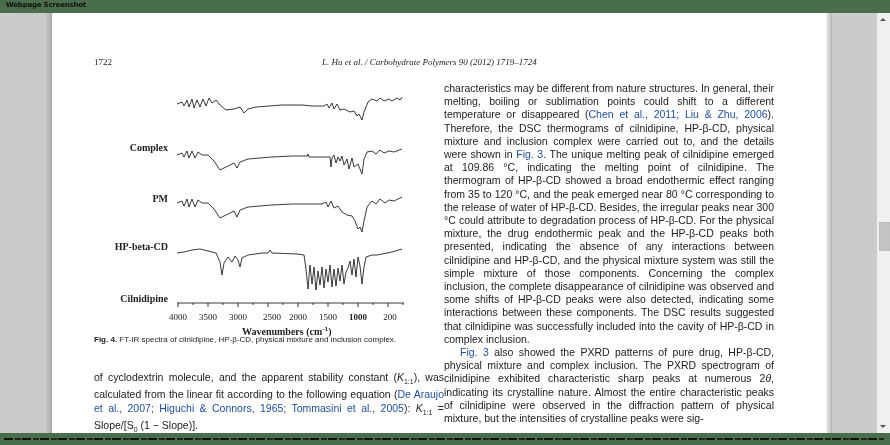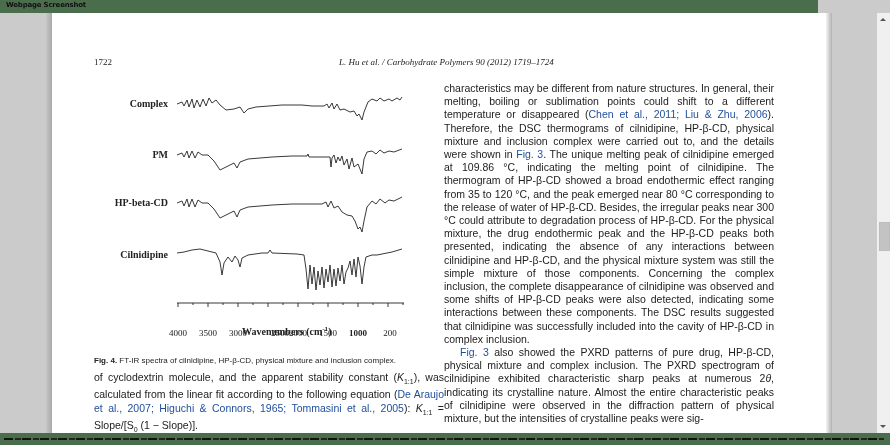--- a/index.html
+++ b/index.html
@@ -2,21 +2,21 @@
 <html><head>
 <meta charset="utf-8">
 <style>
   html, body { margin:0; padding:0; }
   body {
     width:890px; height:445px; overflow:hidden; position:relative;
     background:#cbcbcb;
     font-family:"Liberation Serif", serif;
   }
   .topbar {
-    position:absolute; left:0; top:0; width:818px; height:13px;
+    position:absolute; left:0; top:0; width:890px; height:13px;
     background:#4a6e4c;
   }
   .topbar .title {
     position:absolute; left:6px; top:1px;
     font-family:"DejaVu Sans", sans-serif; font-size:7px; font-weight:bold; color:#111;
     letter-spacing:-0.2px;
   }
   .bottombar {
     position:absolute; left:0; top:433px; width:890px; height:12px;
     background:#4a6e4c;
@@ -46,35 +46,35 @@
     border-left:3px solid transparent; border-right:3px solid transparent;
   }
   .scrollbar .arrow-up { top:5px; border-bottom:3px solid #555; }
   .scrollbar .arrow-down { bottom:5px; border-top:3px solid #555; }
   .scrollbar .thumb {
     position:absolute; left:2px; top:209px; width:9px; height:27px;
     background:#c3c3c3; border:1px solid #bdbdbd;
   }
 
   .pagenum { position:absolute; left:42px; top:44px; font-size:9px; color:#222; }
-  .runhead { position:absolute; left:287px; top:44px; font-size:9px; font-style:italic; color:#222; }
+  .runhead { position:absolute; left:270px; top:44px; font-size:9px; font-style:italic; color:#222; }
 
   .figure { position:absolute; left:40px; top:66px; width:360px; height:250px; }
   .trace-label {
-    position:absolute; font-weight:bold; font-size:10px; color:#222; text-align:right; width:76px;
+    position:absolute; font-weight:bold; font-size:10px; color:#222; text-align:right; width:76px;margin-top:44px;
   }
   .figure svg { position:absolute; left:0; top:0; }
   .axis-label {
     position:absolute; left:150px; top:246px; font-weight:bold; font-size:10px; color:#222;text-align:right;
   }
-  .tick { position:absolute; top:233px; font-size:9px; color:#222; transform:translateX(-50%);margin-top:16px; }
+  .tick { position:absolute; top:233px; font-size:9px; color:#222; transform:translateX(-50%); }
 
   .caption {
     position:absolute; left:42px; top:321px; width:350px;
-    font-family:"Liberation Sans", sans-serif; font-size:8px; line-height:12px; color:#222;margin-top:21px;
+    font-family:"Liberation Sans", sans-serif; font-size:8px; line-height:12px; color:#222;
   }
   .caption b { font-weight:bold; }
 
   .col-text {
     position:absolute; font-family:"Liberation Sans", sans-serif; font-size:10.5px; line-height:13.2px;
     color:#222; text-align:justify;
   }
   .col-left { left:42px; top:358px; width:350px; }
   .col-right { left:392px; top:69px; width:330px; }
   .col-text p { margin:0; }
@@ -130,21 +130,21 @@
           <line x1="281" y1="224" x2="281" y2="226"></line>
           <line x1="296" y1="224" x2="296" y2="228"></line>
           <line x1="311" y1="224" x2="311" y2="226"></line>
         </g>
       </g>
     </svg>
 
     <span class="tick" style="left:86px;">4000</span>
     <span class="tick" style="left:116px;">3500</span>
     <span class="tick" style="left:146px;">3000</span>
-    <span class="tick" style="left:188px;text-align:right;">2500</span>
+    <span class="tick" style="left:180px;text-align:right;">2500</span>
     <span class="tick" style="left:206px;">2000</span>
     <span class="tick" style="left:236px;">1500</span>
     <span class="tick" style="left:266px;font-weight:bold;">1000</span>
     <span class="tick" style="left:298px;">200</span>
 
     <div class="axis-label"><span>Wavenumbers (cm</span><sup style="font-size:7px;">-1</sup><span>)</span></div>
   </div>
 
   <div class="caption">
     <b>Fig. 4.</b><span> FT-IR spectra of cilnidipine, HP-β-CD, physical mixture and inclusion complex.</span>

